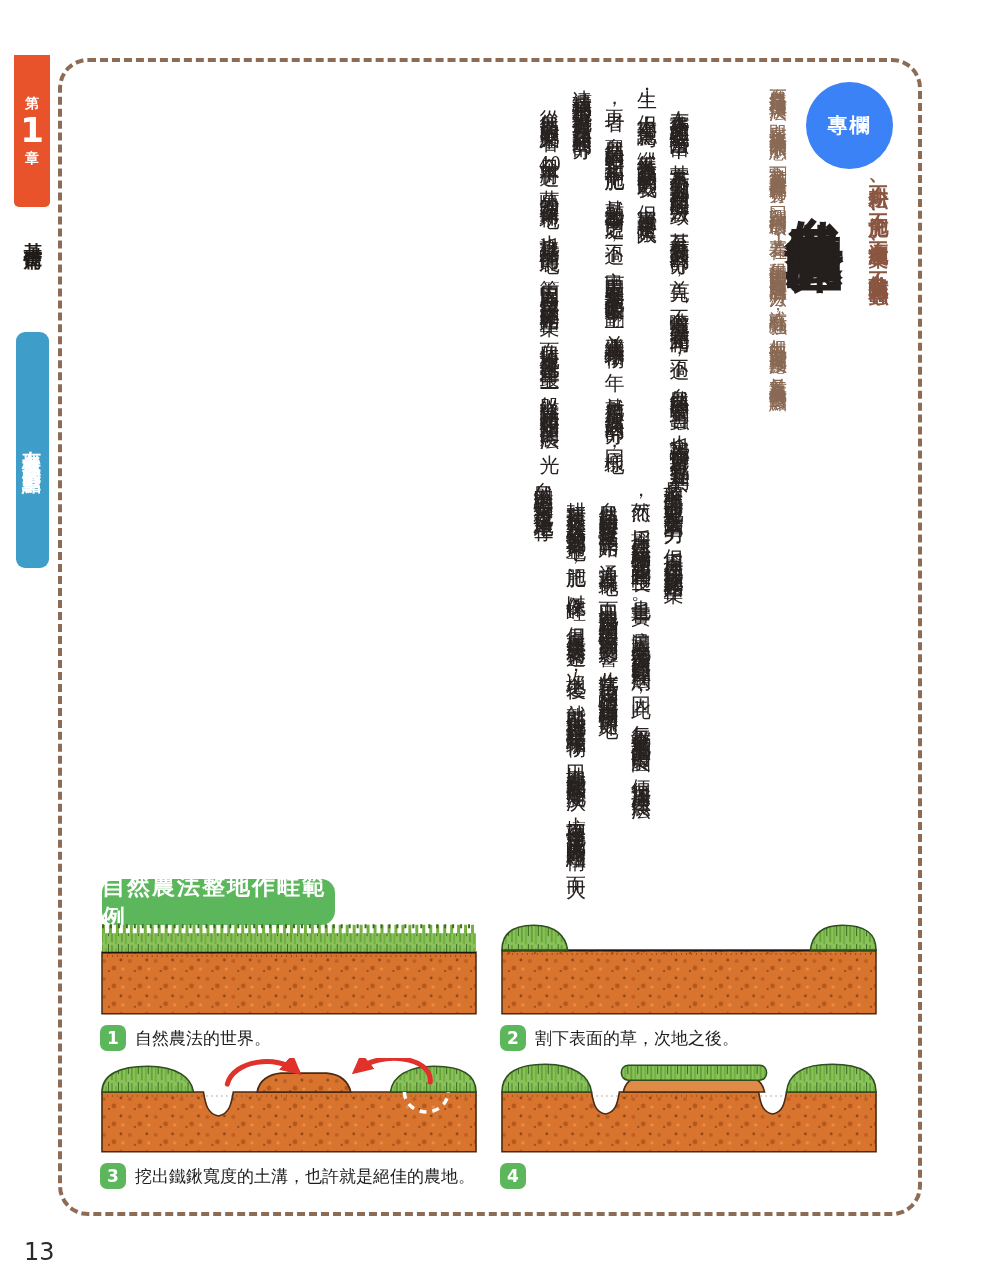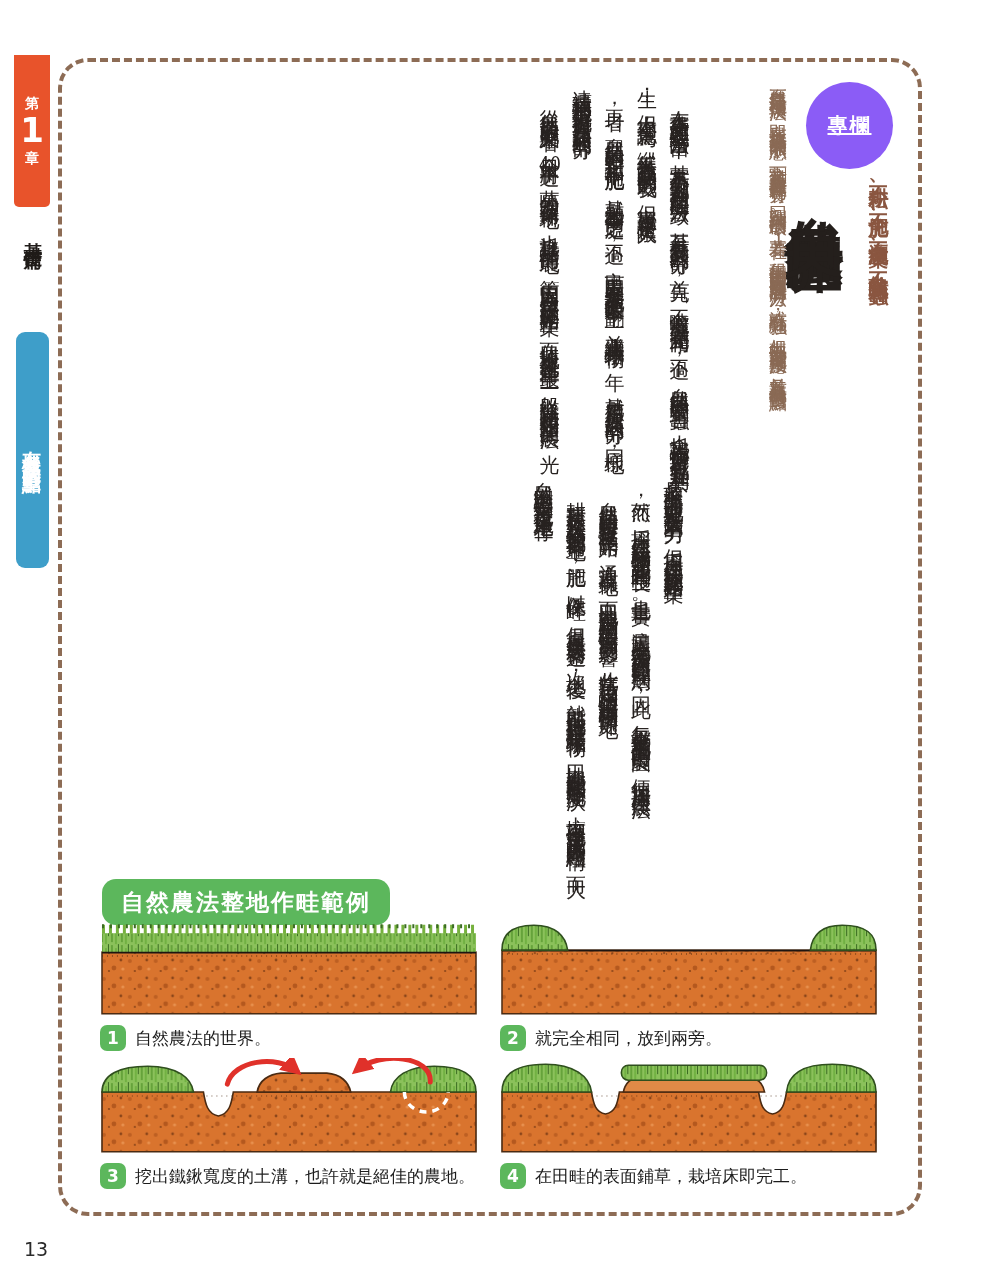--- a/index.html
+++ b/index.html
@@ -23,33 +23,33 @@
   #section-label{
     position:absolute;left:21px;top:226px;height:110px;
     font-size:19px;font-weight:bold;color:#1f1b18;letter-spacing:5px;
   }
   #side-badge{
     position:absolute;left:16px;top:332px;width:33px;height:236px;
     background:#3e9ec9;color:#fff;border-radius:9px;
     display:flex;align-items:center;justify-content:center;
     font-size:19px;font-weight:bold;letter-spacing:4px;
   }
-  #page-number{position:absolute;left:24px;top:1238px;font-size:19px;color:#2a2a2a;}
+  #page-number{position:absolute;left:24px;top:1238px;font-size:24px;color:#2a2a2a;}
 
   
   #frame{
     position:absolute;left:58px;top:58px;width:856px;height:1150px;
     border:4px dashed #8d6c55;border-radius:30px;
   }
 
   
   #column-badge{
     position:absolute;left:806px;top:82px;width:87px;height:87px;border-radius:50%;
-    background:#8b5cf6;color:#fff;display:flex;align-items:center;justify-content:center;
-    font-size:20px;font-weight:bold;letter-spacing:2px;text-decoration:underline;
+    background:#3b82f6;color:#fff;display:flex;align-items:center;justify-content:center;
+    font-size:20px;font-weight:bold;letter-spacing:2px;
   }
   #column-subtitle{
     position:absolute;left:862px;top:170px;height:480px;
     font-size:20px;font-weight:bold;color:#8a5640;letter-spacing:2px;line-height:34px;
   }
   #column-title{
     position:absolute;left:772px;top:168px;height:460px;
     font-size:60px;font-weight:900;color:#241f1c;letter-spacing:3.5px;line-height:86px;
   }
   #column-intro{
@@ -62,21 +62,21 @@
   .bodytext{
     font-size:20px;color:#272220;letter-spacing:2.5px;line-height:32.5px;
   }
   .bodytext p{margin:0;text-indent:1em;}
   .bodytext.cont p:first-child{text-indent:0;}
   #upper-text{position:absolute;left:76px;top:74px;width:620px;height:390px;}
   #lower-text{position:absolute;left:96px;top:466px;width:594px;height:402px;}
 
   
   #figure-heading{
-    position:absolute;left:102px;top:879px;width:288px;height:46px;
+    position:absolute;left:102px;top:879px;width:233px;height:46px;
     background:#5cb75c;color:#fff;border-radius:14px;
     display:flex;align-items:center;justify-content:center;
     font-size:23px;font-weight:bold;letter-spacing:2px;
   }
   .panel{position:absolute;width:378px;}
   .panel svg{display:block;width:378px;height:98px;}
   #panel-1{left:100px;top:920px;}
   #panel-2{left:500px;top:920px;}
   #panel-3{left:100px;top:1058px;}
   #panel-4{left:500px;top:1058px;}
@@ -168,21 +168,21 @@
   <div class="panel" id="panel-2">
     <svg viewBox="0 0 380 98">
       <rect x="2" y="30" width="376" height="64" fill="url(#soilPat)" stroke="#4a2a12" stroke-width="1.5"></rect>
       <line x1="2" y1="34" x2="378" y2="34" stroke="#4a2a12" stroke-width="1.5" stroke-dasharray="1 4" opacity="0.65"></line>
       <line x1="2" y1="30.5" x2="378" y2="30.5" stroke="#1e1510" stroke-width="1.6"></line>
       <path d="M2,30 C2,12 14,5 34,5 C56,5 66,16 68,30 Z" fill="url(#grassPat)" stroke="#2f4f1e" stroke-width="1.6"></path>
       <path d="M312,30 C314,14 324,5 344,5 C366,5 378,12 378,30 Z" fill="url(#grassPat)" stroke="#2f4f1e" stroke-width="1.6"></path>
     </svg>
     <div class="caption sans">
       <span class="stepnum">2</span>
-      <span>就完全相同，放到兩旁。</span>
+      <span>割下表面的草，次地之後。</span>
     </div>
   </div>
 
   <div class="panel" id="panel-3">
     <svg viewBox="0 0 380 98">
       <path d="M2,34 H104 C106,46 108,56 119,58 C130,56 132,46 134,34 H378 V94 H2 Z" fill="url(#soilPat)" stroke="#4a2a12" stroke-width="1.6"></path>
       <line x1="2" y1="38" x2="378" y2="38" stroke="#4a2a12" stroke-width="1.5" stroke-dasharray="1 4" opacity="0.5"></line>
       <path d="M158,34 C160,22 170,16 182,15 H228 C242,16 250,24 252,34 Z" fill="url(#soilPat)" stroke="#4a2a12" stroke-width="1.8"></path>
       <path d="M2,34 C2,16 20,8 48,8 C78,8 92,20 94,34 Z" fill="url(#grassPat)" stroke="#2f4f1e" stroke-width="1.6"></path>
       <path d="M292,34 C294,18 310,8 336,8 C364,8 378,16 378,34 Z" fill="url(#grassPat)" stroke="#2f4f1e" stroke-width="1.6"></path>
@@ -200,17 +200,16 @@
     <svg viewBox="0 0 380 98">
       <path d="M2,34 H92 C94,46 96,54 106,56 C116,54 118,46 120,34 H260 C262,46 264,54 274,56 C284,54 286,46 288,34 H378 V94 H2 Z" fill="url(#soilPat)" stroke="#4a2a12" stroke-width="1.6"></path>
       <line x1="2" y1="38" x2="378" y2="38" stroke="#4a2a12" stroke-width="1.5" stroke-dasharray="1 4" opacity="0.5"></line>
       <path d="M124,34 C126,24 132,20 140,19 H250 C258,20 264,24 266,34 Z" fill="#e08a47" stroke="#4a2a12" stroke-width="1.6"></path>
       <rect x="122" y="7" width="146" height="15" rx="7" fill="url(#grassPat)" stroke="#2f4f1e" stroke-width="1.5"></rect>
       <path d="M2,34 C2,14 18,6 46,6 C74,6 90,18 92,34 Z" fill="url(#grassPat)" stroke="#2f4f1e" stroke-width="1.6"></path>
       <path d="M288,34 C290,14 306,6 334,6 C362,6 378,14 378,34 Z" fill="url(#grassPat)" stroke="#2f4f1e" stroke-width="1.6"></path>
     </svg>
     <div class="caption sans">
       <span class="stepnum">4</span>
-      <span>在田畦的表面鋪草，栽培床即完工。</span>
     </div>
   </div>
 
 </div>
 
 </body></html>

